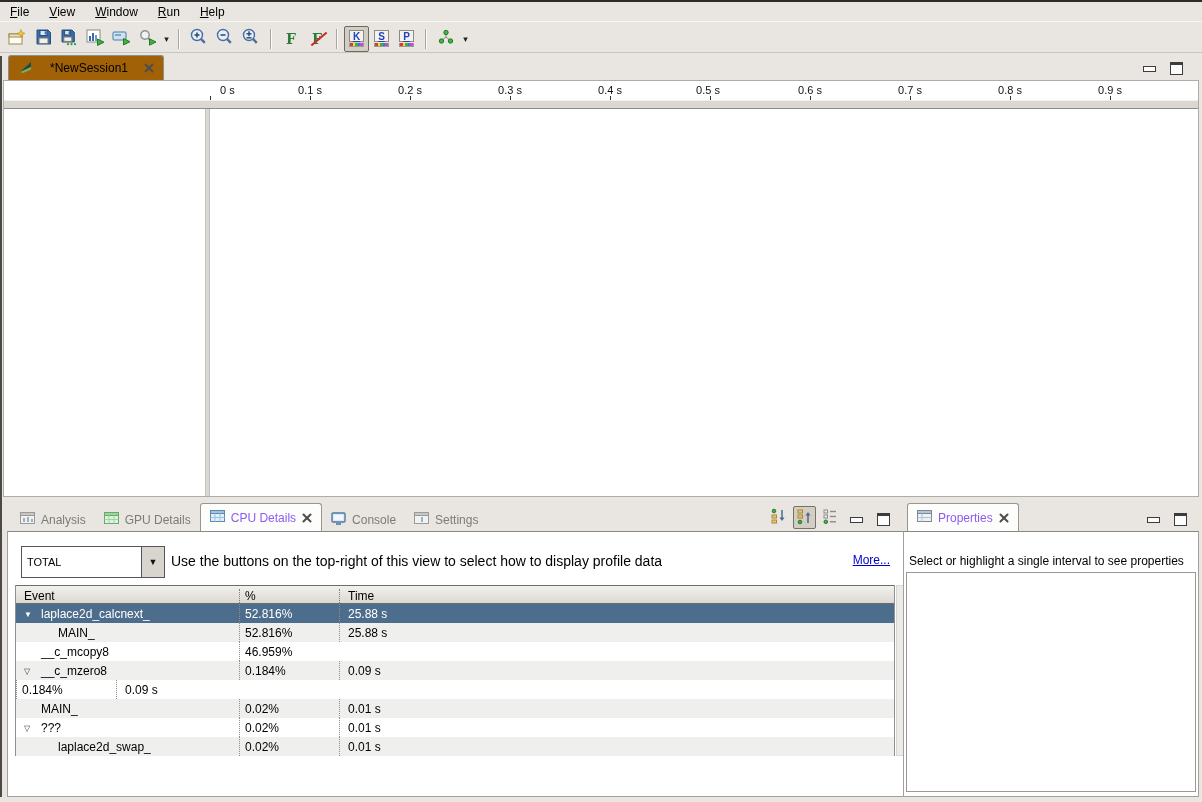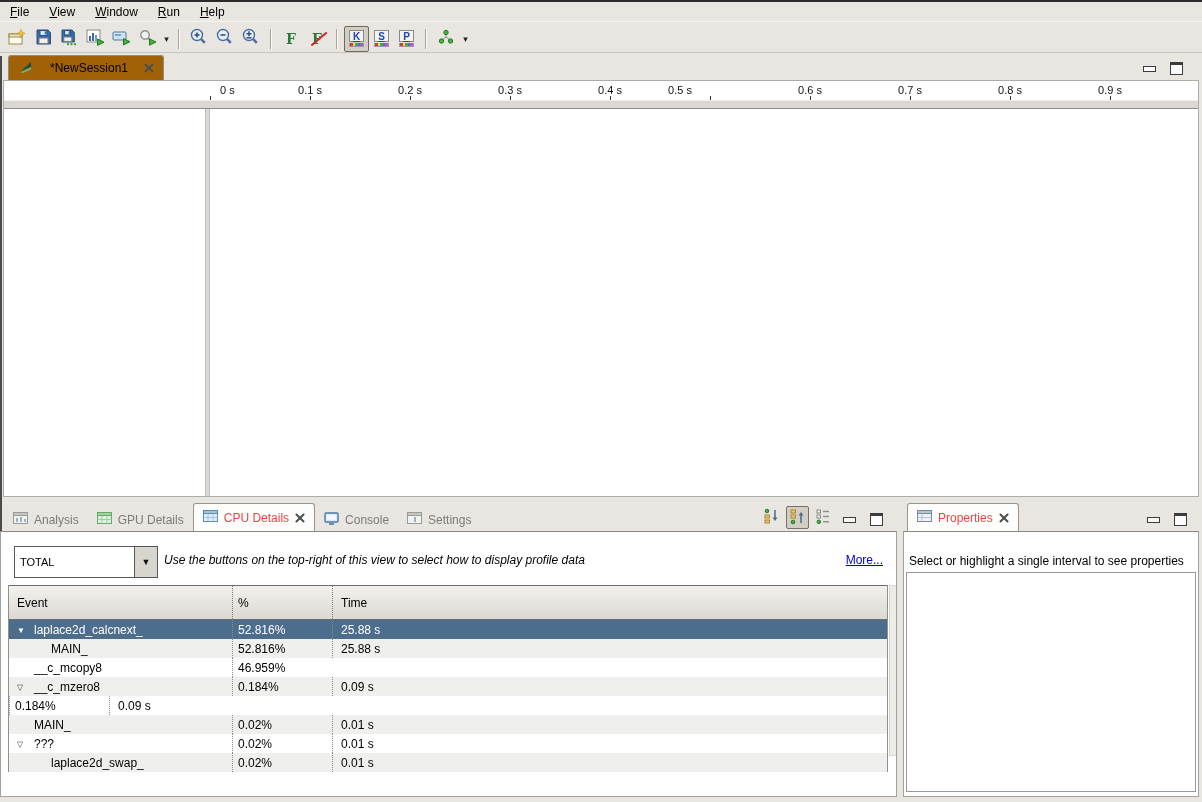--- a/index.html
+++ b/index.html
@@ -60,49 +60,49 @@
   .minmax { position:absolute; display:flex; gap:14px; align-items:center; }
   .min-icon { width:11px; height:4px; border:1px solid #3c3c3c; background:#fcfcfc; }
   .max-icon { width:11px; height:9px; border:1px solid #3c3c3c; border-top:3px solid #3c3c3c; background:#fcfcfc; }
   .close-icon { position:relative; width:10px; height:10px; display:inline-block; }
   .close-icon::before,.close-icon::after { content:""; position:absolute; left:-1px; top:4px; width:12px; height:2px; background:#4e4e4e; border-radius:1px; }
   .close-icon::before { transform:rotate(45deg); }
   .close-icon::after { transform:rotate(-45deg); }
 
   
   .view { position:absolute; box-sizing:border-box; }
-  .view-left  { left:0;  top:503px; width:897px; height:294px; }
+  .view-left  { left:7px;  top:503px; width:897px; height:294px; }
   .view-right { left:903px; top:503px; width:296px; height:294px; }
   .view-tabbar { position:relative; height:28px; display:flex; align-items:flex-end; padding-left:4px; }
   .vtab { display:flex; align-items:center; gap:6px; height:23px; padding:0 9px; color:#7d7b77; cursor:default; }
-  .vtab.active { height:27px; background:#fdfdfc; color:#ef4444;
+  .vtab.active { height:27px; background:#fdfdfc; color:#8b5cf6;
     border:1px solid #98968f; border-bottom:none; border-radius:3px 3px 0 0; }
   .view-body { position:relative; background:#fff; border:1px solid #a3a19c; border-top-color:#8a8883;
     height:266px; box-sizing:border-box; overflow:hidden; }
 
   .vl-buttons { position:absolute; right:62px; top:3px; display:flex; gap:3px; }
   .vbtn { width:23px; height:23px; display:flex; align-items:center; justify-content:center;
     border:1px solid transparent; border-radius:2px; box-sizing:border-box; }
   .vbtn.pressed { border:1px solid #76726a; background:#d3cec3; }
 
   
   .combo { position:absolute; left:13px; top:14px; width:144px; height:32px;
     border:1px solid #55555a; background:#fff; display:flex; box-sizing:border-box; }
   .combo-text { flex:1; display:flex; align-items:center; padding-left:5px; font-size:11px; }
   .combo-btn { width:22px; background:#d8d5cf; border-left:1px solid #55555a;
     display:flex; align-items:center; justify-content:center; }
   .combo-arrow { font-size:9px; color:#111; }
-  .hint-text { position:absolute; left:163px; top:21px; font-size:12px;font-style:italic; }
+  .hint-text { position:absolute; left:163px; top:21px; font-size:14px; }
   .more-link { position:absolute; right:13px; top:21px; font-size:12px; color:#0000cc; text-decoration:underline; cursor:pointer; }
 
   
   .ptable { position:absolute; left:7px; top:53px; width:880px;
     border-left:1px solid #8f8f8f; border-right:1px solid #8f8f8f; box-sizing:border-box; }
-  .thead { display:flex; height:35px; background:linear-gradient(#f3f1ed,#dcd9d3);
-    border-top:1px solid #6c6c6c; border-bottom:1px solid #6c6c6c; box-sizing:border-box; }
+  .thead { display:flex; height:19px; background:linear-gradient(#f3f1ed,#dcd9d3);
+    border-top:1px solid #6c6c6c; border-bottom:1px solid #6c6c6c; box-sizing:border-box;align-items:flex-end; }
   .th { display:flex; align-items:center; box-sizing:border-box; font-size:12px; }
   .th1 { width:223px; padding-left:8px; }
   .th2 { width:100px; padding-left:5px; border-left:1px dotted #7c7c7c; }
   .th3 { flex:1; padding-left:8px; border-left:1px dotted #7c7c7c; }
   .tr { display:flex; height:19px; background:#fff; font-size:12px; }
   .tr.stripe { background:#efefed; }
   .tr.selected { background:#4d6d8d; color:#fff; }
   .td1 { width:223px; position:relative; display:flex; align-items:center; padding-left:25px; box-sizing:border-box; }
   .td1.child { padding-left:42px; }
   .td2 { width:100px; display:flex; align-items:center; padding-left:5px; border-left:1px dotted #8c8c8c; box-sizing:border-box; }
@@ -276,21 +276,21 @@
   </div>
 </div>
 
 <div class="editor-body">
   <div class="ruler">
     <span class="ruler-label first" style="left:216px">0 s</span>
     <span class="ruler-label" style="left:306px">0.1 s</span>
     <span class="ruler-label" style="left:406px">0.2 s</span>
     <span class="ruler-label" style="left:506px">0.3 s</span>
     <span class="ruler-label" style="left:606px">0.4 s</span>
-    <span class="ruler-label" style="left:676px">0.5 s</span>
+    <span class="ruler-label" style="left:704px">0.5 s</span>
     <span class="ruler-label" style="left:806px">0.6 s</span>
     <span class="ruler-label" style="left:906px">0.7 s</span>
     <span class="ruler-label" style="left:1006px">0.8 s</span>
     <span class="ruler-label" style="left:1106px">0.9 s</span>
     <span class="ruler-tick" style="left:206px"></span>
     <span class="ruler-tick" style="left:306px"></span>
     <span class="ruler-tick" style="left:406px"></span>
     <span class="ruler-tick" style="left:506px"></span>
     <span class="ruler-tick" style="left:606px"></span>
     <span class="ruler-tick" style="left:706px"></span>

